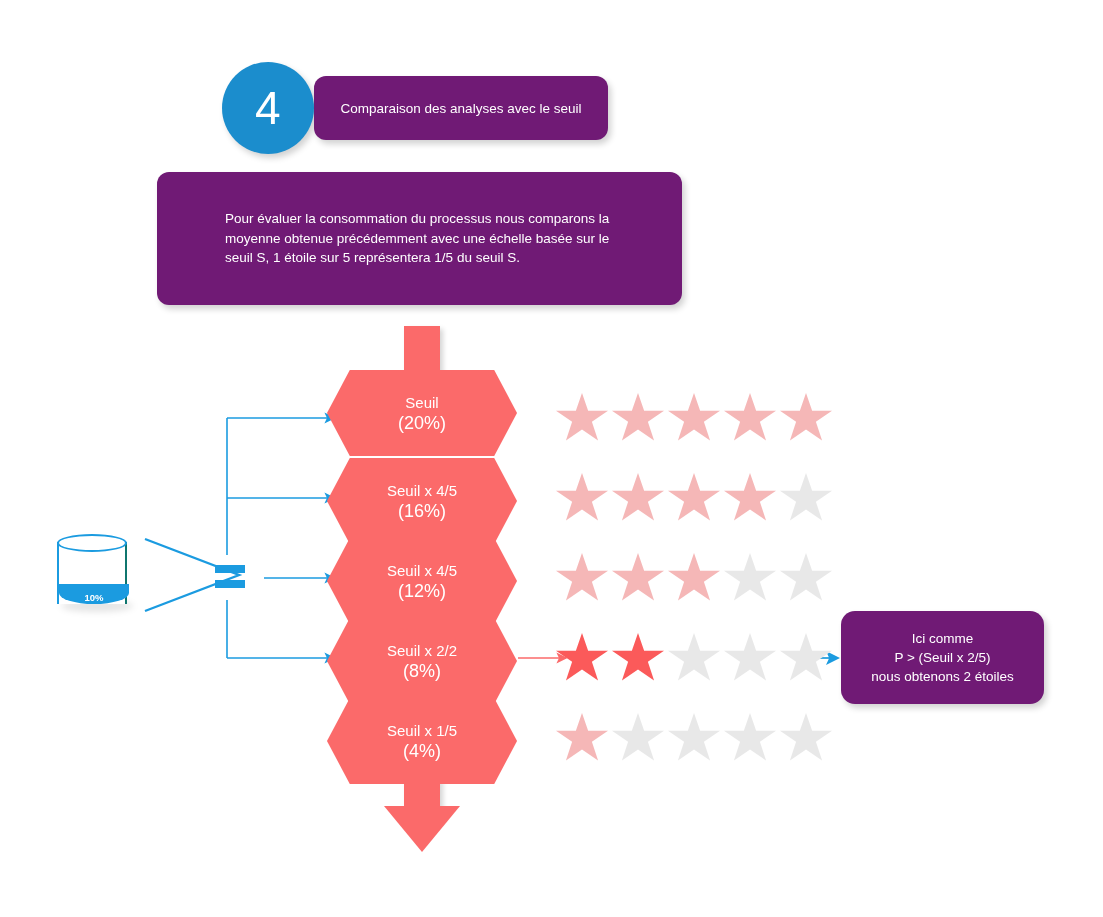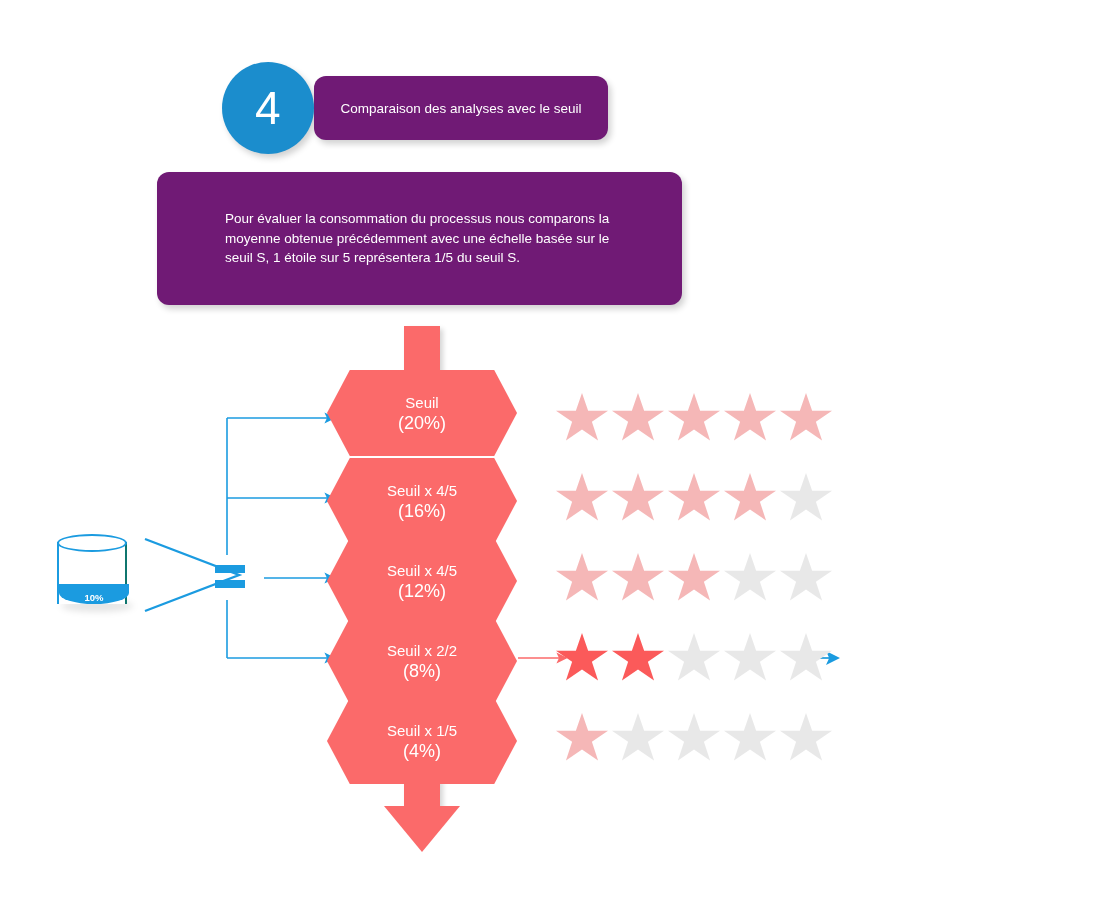--- a/index.html
+++ b/index.html
@@ -356,14 +356,21 @@
       </div>
       <div class="star-row" style="top: 713px;">
         <div class="star filled"></div>
         <div class="star"></div>
         <div class="star"></div>
         <div class="star"></div>
         <div class="star"></div>
       </div>
     </div>
 
+  <div class="blue-box" id="callout-box">
+    <div class="t">
+      <div>Ici comme</div>
+      <div>P &gt; (Seuil x 2/5)</div>
+      <div>nous obtenons 2 étoiles</div>
+    </div>
+  </div>
 
 </div>
 
 </body></html>

